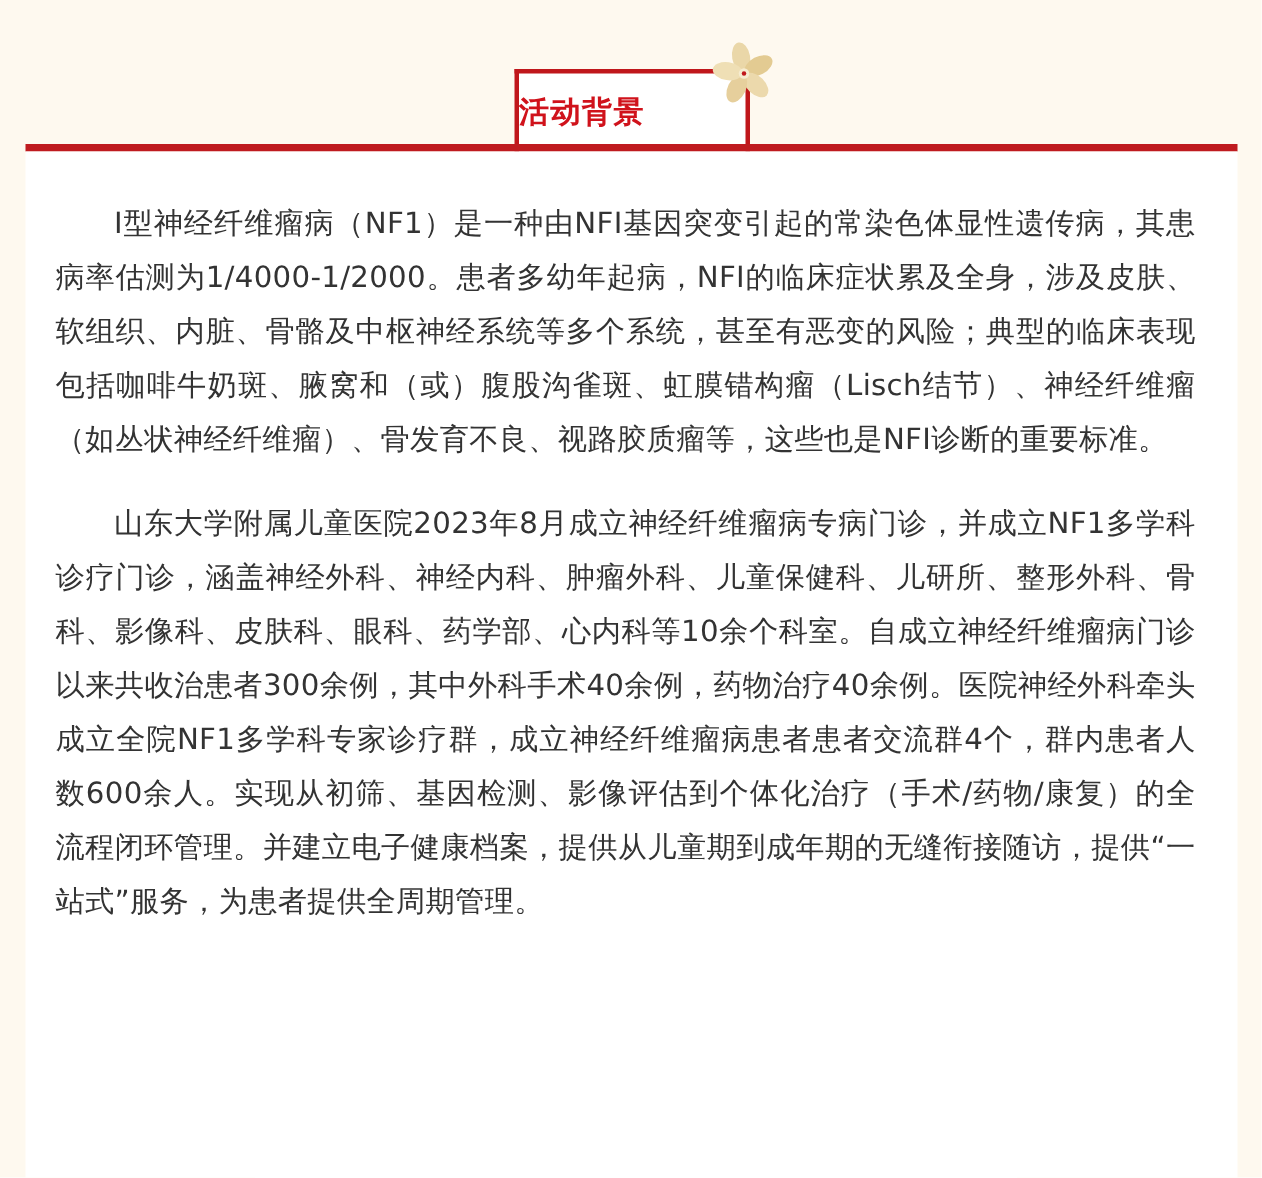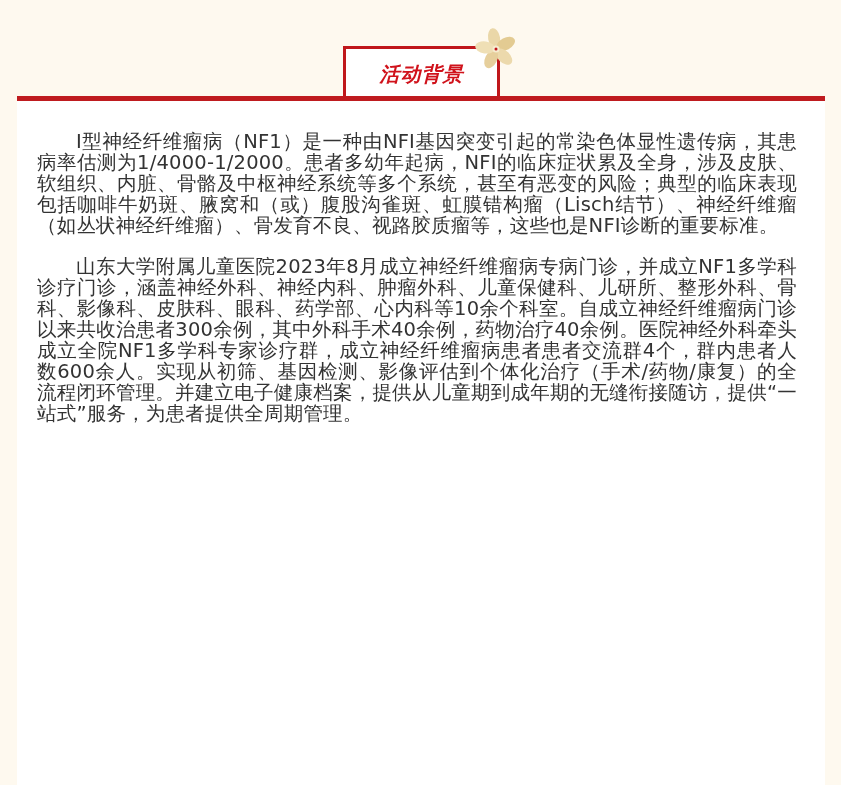--- a/index.html
+++ b/index.html
@@ -28,24 +28,22 @@
       height: 52px;
       border: 3px solid #c0171b;
       border-bottom: none;
       background: #ffffff;
       box-sizing: content-box;
     }
     .title-text {
       position: absolute;
       left: 0; right: 0;
       top: 12px;
-      text-align: center;
       font-family: "Liberation Sans", sans-serif;
       font-weight: bold;
-      font-style: italic;
       font-size: 20px;
       color: #d0121b;
       letter-spacing: 1px;
     }
     .flower {
       position: absolute;
       left: 474px;
       top: 27px;
       width: 44px;
       height: 44px;
@@ -64,21 +62,21 @@
       top: 101px;
       width: 808px;
       height: 684px;
       background: #ffffff;
       box-sizing: border-box;
       padding: 30px 28px 0 20px;
     }
     .para {
       margin: 0 0 20px 0;
       font-size: 19.5px;
-      line-height: 21px;
+      line-height: 36px;
       color: #333333;
       text-indent: 2em;
       text-align: justify;
       letter-spacing: 0.2px;
     }
   </style>
 </head>
 <body>
 
 <div class="header-area">

